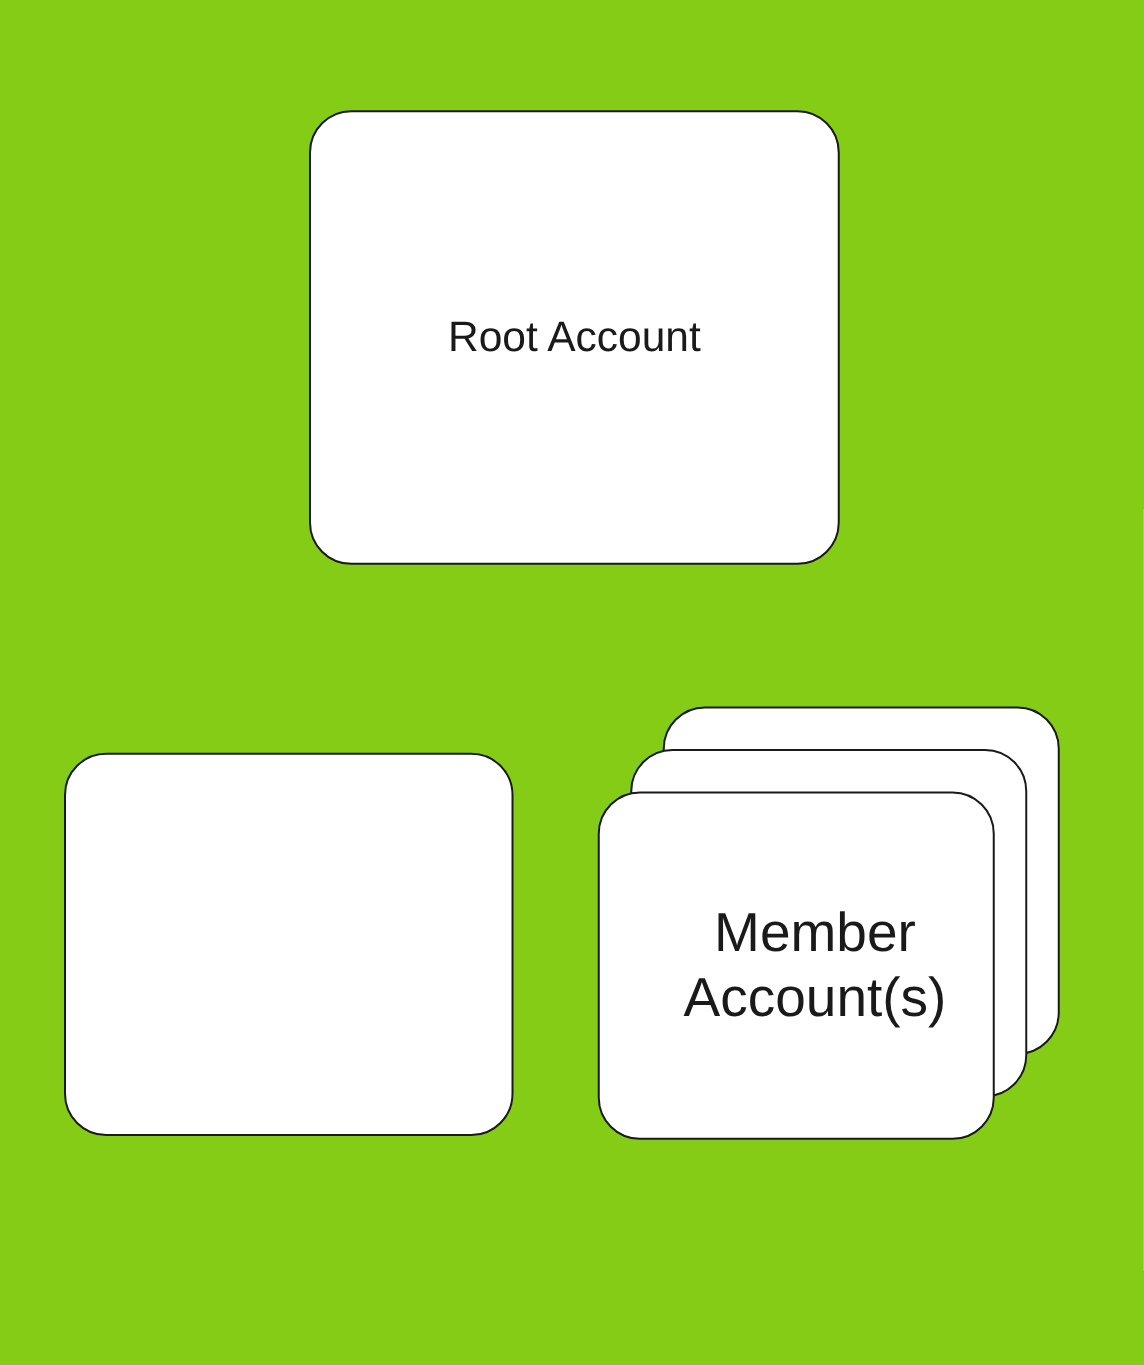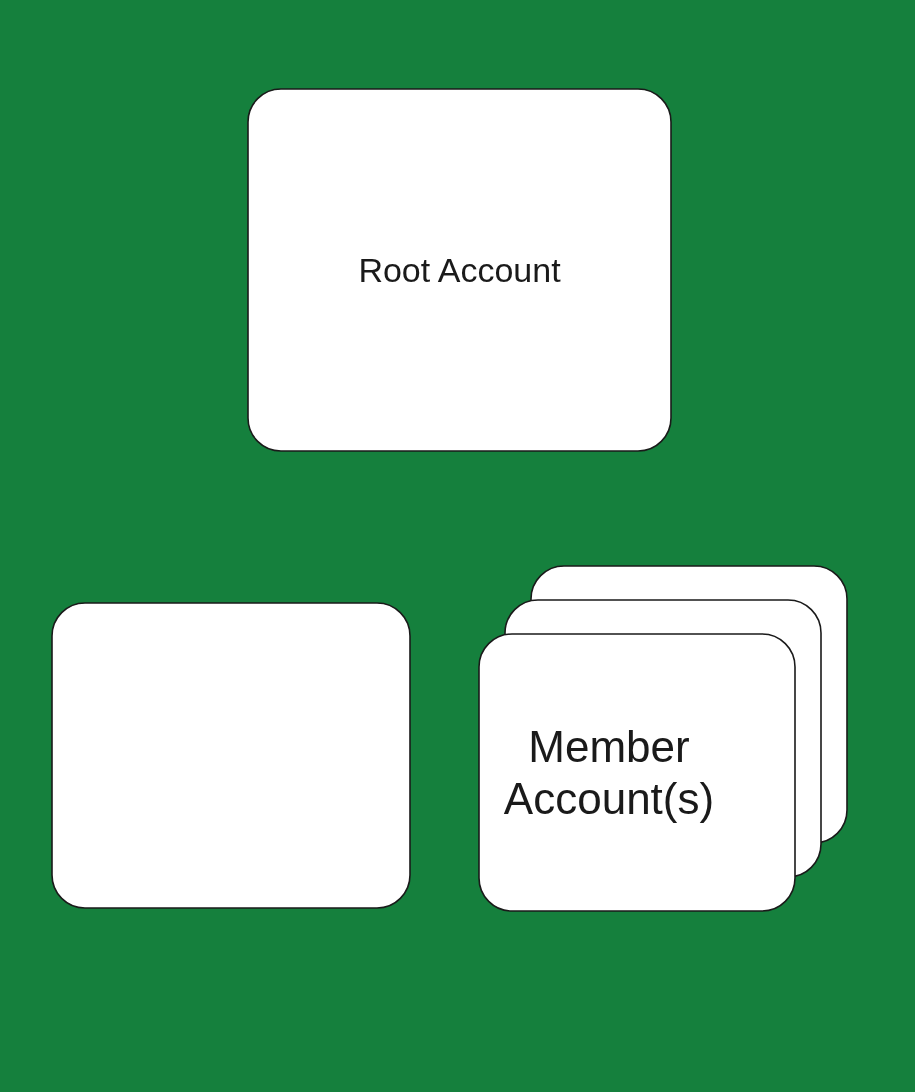--- a/index.html
+++ b/index.html
@@ -11,21 +11,21 @@
   body {
     width: 915px;
     height: 1092px;
     font-family: "Liberation Sans", sans-serif;
     overflow: hidden;
   }
   #diagram-canvas {
     position: relative;
     width: 915px;
     height: 1092px;
-    background: #15803d;
+    background: #84cc16;
   }
   .diagram-svg {
     position: absolute;
     top: 0;
     left: 0;
     width: 915px;
     height: 1092px;
   }
   .node-shape {
     fill: #ffffff;
@@ -60,20 +60,21 @@
     width: 358px;
     height: 305px;
     font-size: 34px;
   }
   #member-accounts-label {
     left: 479px;
     top: 634px;
     width: 260px;
     height: 277px;
     font-size: 44px;
+    padding-left: 43px;
   }
 </style>
 </head>
 <body>
 
 <div id="diagram-canvas">
 
   <svg class="diagram-svg" viewBox="0 0 915 1092" xmlns="http://www.w3.org/2000/svg">
 
     <rect class="node-shape" x="531" y="566" width="316" height="277" rx="33" ry="33"></rect>

